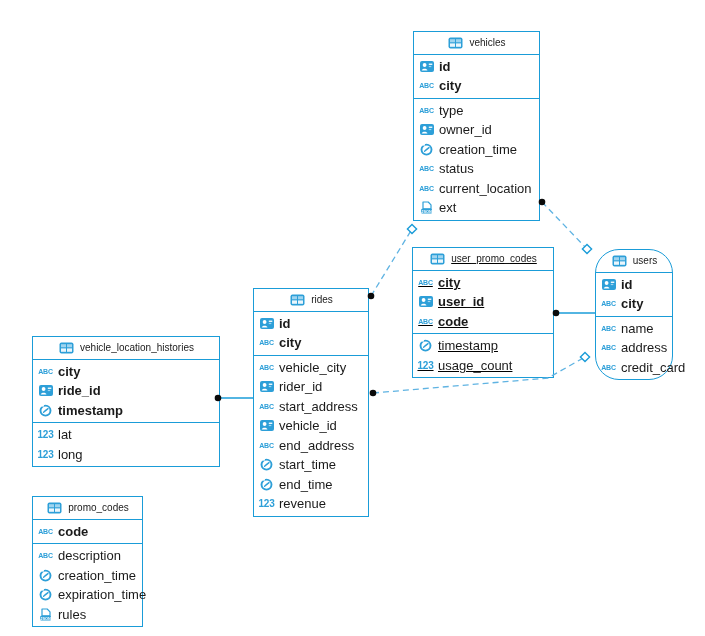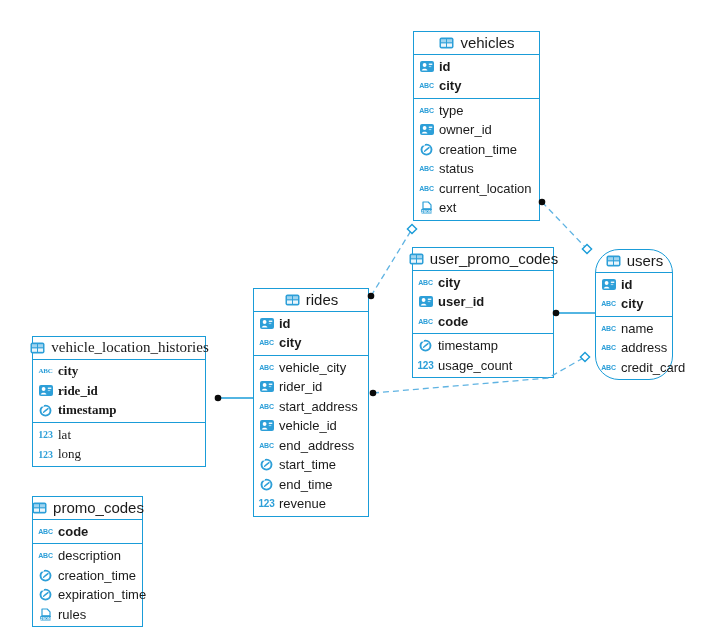--- a/index.html
+++ b/index.html
@@ -1,19 +1,19 @@
 <!DOCTYPE html>
 <html><head>
 <meta charset="utf-8">
 <style>
   html,body{margin:0;padding:0;background:#ffffff;font-family:"Liberation Sans",sans-serif;}
   #er-canvas{position:relative;width:705px;height:636px;background:#ffffff;overflow:hidden;}
   .er-table{position:absolute;background:#ffffff;border:1.5px solid #1a9cd8;box-sizing:border-box;z-index:2;}
   .er-header{display:flex;align-items:center;justify-content:center;gap:5px;height:21.5px;
-    border-bottom:1.5px solid #1a9cd8;font-size:15px;color:#1a1a1a;white-space:nowrap;}
+    border-bottom:1.5px solid #1a9cd8;font-size:10px;color:#1a1a1a;white-space:nowrap;}
   .er-keys{padding:2px 0;border-bottom:1.5px solid #1a9cd8;}
   .er-cols{padding:2px 0;}
   .col-row{height:19.5px;display:flex;align-items:center;gap:4px;padding:0 4px;font-size:13px;
     color:#1a1a1a;white-space:nowrap;}
   .er-keys .col-row{font-weight:700;text-align:right;}
   .ic{width:17px;min-width:17px;display:flex;justify-content:center;align-items:center;}
   .abc{font-size:7px;font-weight:800;color:#2d9fd8;letter-spacing:-0.2px;}
   .num{font-size:10px;font-weight:800;color:#2d9fd8;letter-spacing:-0.2px;}
   #wire-layer{position:absolute;left:0;top:0;z-index:3;pointer-events:none;}
 </style>
@@ -101,21 +101,21 @@
             <svg width="13" height="13" viewBox="0 0 13 13">
               <path d="M3 1 H8.2 L11 3.8 V7.8 H3 Z" fill="#fff" stroke="#2d9fd8" stroke-width="1.2" stroke-linejoin="round"></path>
               <rect x="1.2" y="7.8" width="10.8" height="4.6" rx="1" fill="#2d9fd8"></rect>
               <text x="6.6" y="11.5" font-size="3.9" font-weight="bold" fill="#fff" text-anchor="middle" font-family="Liberation Sans,sans-serif">JSON</text>
             </svg>
           </span>
           <span>ext</span>
         </div>
       </div>
     </div>
-    <div class="er-table" style="left: 412px; top: 247px; width: 142px;">
+    <div class="er-table" style="left: 412px; top: 247px; width: 142px; text-decoration: underline;">
       <div class="er-header">
         <span class="ic">
           <svg width="15" height="12" viewBox="0 0 15 12">
             <rect x="0.5" y="0.5" width="14" height="11" rx="2" fill="#2d9fd8"></rect>
             <rect x="2" y="2.2" width="5" height="3.1" fill="#9fd4ef"></rect>
             <rect x="8" y="2.2" width="5" height="3.1" fill="#9fd4ef"></rect>
             <rect x="2" y="6.4" width="5" height="3.4" fill="#eaf6fc"></rect>
             <rect x="8" y="6.4" width="5" height="3.4" fill="#eaf6fc"></rect>
           </svg>
         </span>
@@ -320,21 +320,21 @@
           <span>end_time</span>
         </div>
         <div class="col-row">
           <span class="ic">
             <span class="num">123</span>
           </span>
           <span>revenue</span>
         </div>
       </div>
     </div>
-    <div class="er-table" style="left: 32px; top: 336px; width: 174px; font-family: Liberation Serif, serif;">
+    <div class="er-table" style="left: 32px; top: 336px; width: 188px;">
       <div class="er-header">
         <span class="ic">
           <svg width="15" height="12" viewBox="0 0 15 12">
             <rect x="0.5" y="0.5" width="14" height="11" rx="2" fill="#2d9fd8"></rect>
             <rect x="2" y="2.2" width="5" height="3.1" fill="#9fd4ef"></rect>
             <rect x="8" y="2.2" width="5" height="3.1" fill="#9fd4ef"></rect>
             <rect x="2" y="6.4" width="5" height="3.4" fill="#eaf6fc"></rect>
             <rect x="8" y="6.4" width="5" height="3.4" fill="#eaf6fc"></rect>
           </svg>
         </span>

